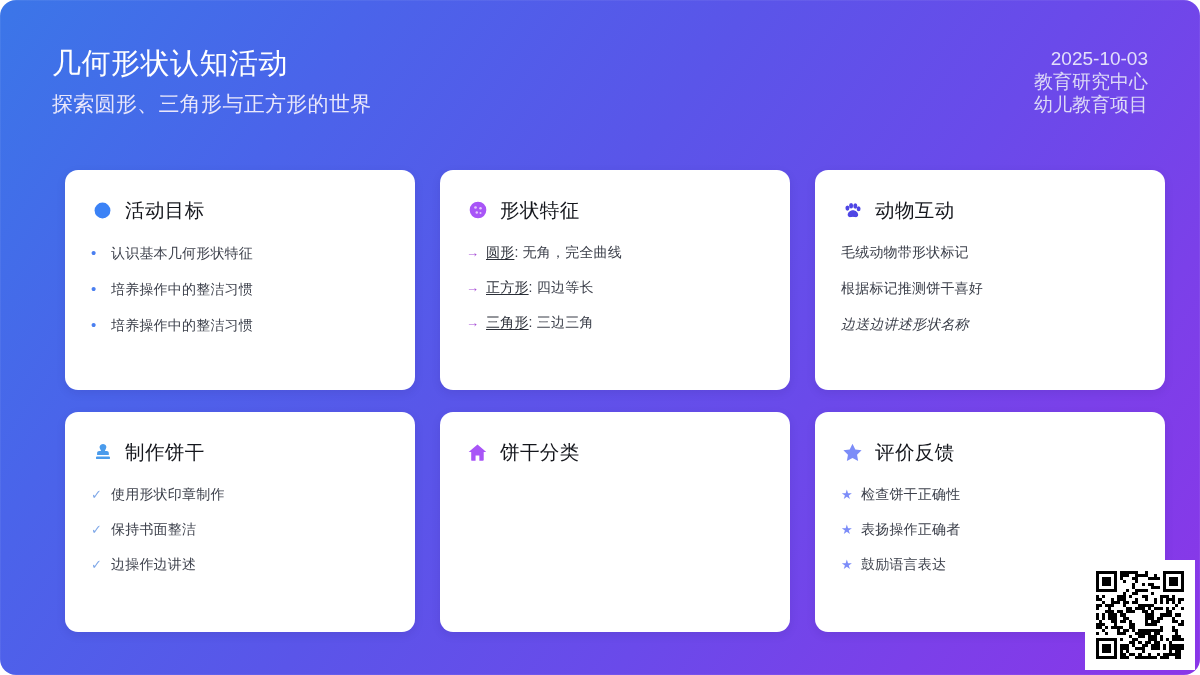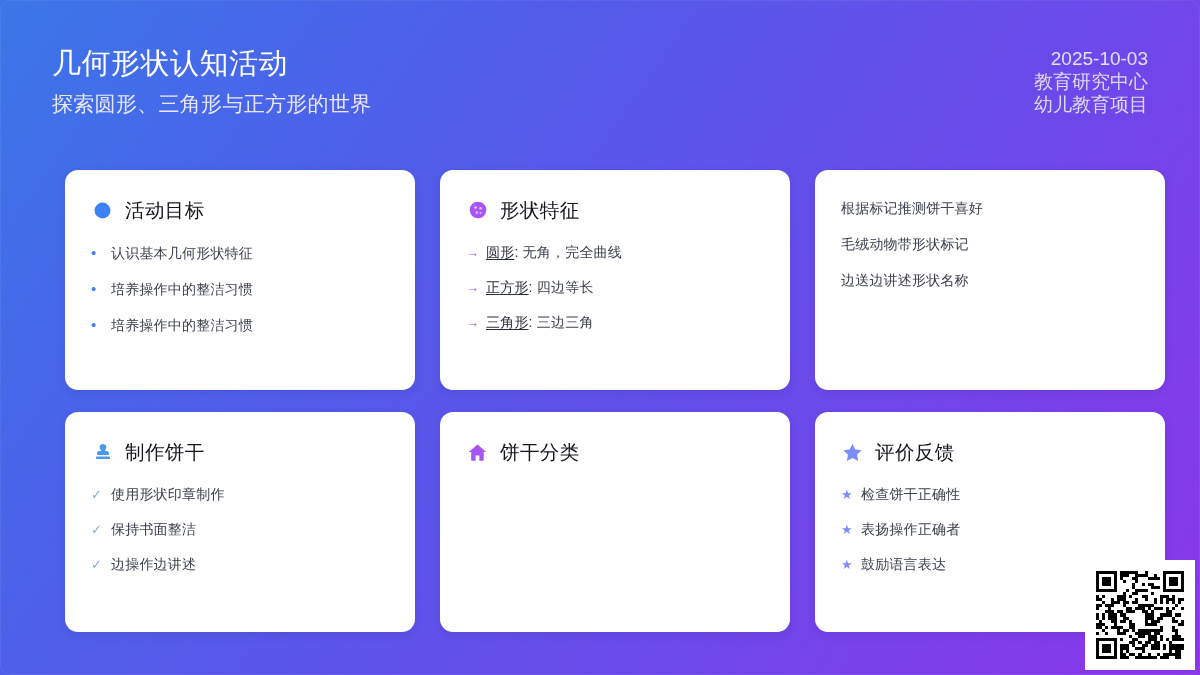--- a/index.html
+++ b/index.html
@@ -16,20 +16,21 @@
     height: 675px;
     overflow: hidden;
     background: linear-gradient(125deg,
         #3b76e8 0%,
         #4a64ea 22%,
         #5a55e9 45%,
         #6a4aea 65%,
         #7b40e9 82%,
         #8a36e8 100%);
     box-sizing: border-box;
+    border-radius: 16px;
   }
   
   .slide::after {
     content: "";
     position: absolute;
     inset: 0;
     pointer-events: none;
     border-radius: 10px;
     box-shadow: inset 0 0 0 1px rgba(255,255,255,0.06);
   }
@@ -147,21 +148,21 @@
     text-underline-offset: 2px;
     color: #2b2f38;
   }
   .row-plain {
     margin-bottom: 15px;
     font-size: 14px;
     line-height: 21px;
     color: #3b3f4a;
     letter-spacing: 0.2px;
   }
-  .row-plain:last-child { margin-bottom: 0; }
+  .row-plain:last-child { margin-bottom: 0; font-style: italic; }
 
   
   .qr-panel {
     position: absolute;
     right: 5px;
     bottom: 5px;
     width: 110px;
     height: 110px;
     background: #ffffff;
     display: flex;
@@ -235,23 +236,35 @@
             <span class="marker arrow">→</span>
             <span class="row-text"><span class="kw">正方形</span><span>: 四边等长</span></span>
           </div>
           <div class="list-row">
             <span class="marker arrow">→</span>
             <span class="row-text"><span class="kw">三角形</span><span>: 三边三角</span></span>
           </div>
         </div>
       </div>
       <div class="card">
-        <div class="card-list">
+        <div class="card-head">
+          <span class="card-icon">
+            <svg width="21" height="21" viewBox="0 0 24 24" fill="#4f46e5">
+              <ellipse cx="6.2" cy="9.2" rx="2.3" ry="3"></ellipse>
+              <ellipse cx="10.4" cy="6.6" rx="2.3" ry="3.1"></ellipse>
+              <ellipse cx="15.2" cy="6.9" rx="2.3" ry="3.1"></ellipse>
+              <ellipse cx="19" cy="10" rx="2.2" ry="2.9"></ellipse>
+              <path d="M12.5 11.6c3.2 0 6 2.6 6 5.2 0 2.1-1.8 3.1-3.6 2.7-1.1-.25-1.7-.5-2.4-.5s-1.3.25-2.4.5c-1.8.4-3.6-.6-3.6-2.7 0-2.6 2.8-5.2 6-5.2z"></path>
+            </svg>
+          </span>
+          <span class="card-title">动物互动</span>
+        </div>
+        <div class="card-list">
+          <div class="row-plain">毛绒动物带形状标记</div>
           <div class="row-plain">根据标记推测饼干喜好</div>
-          <div class="row-plain">毛绒动物带形状标记</div>
           <div class="row-plain">边送边讲述形状名称</div>
         </div>
       </div>
       <div class="card">
         <div class="card-head">
           <span class="card-icon">
             <svg width="20" height="20" viewBox="0 0 24 24" fill="#4a9bec">
               <path d="M9.4 3.2c1.5-1.1 3.7-1.1 5.2 0 1.5 1.2 1.8 3 1 4.6l-1.4 2.9h2.2c1.5 0 2.6 1.1 2.6 2.5v2.4H4.9v-2.4c0-1.4 1.2-2.5 2.6-2.5h2.2L8.3 7.8c-.8-1.6-.4-3.4 1.1-4.6z"></path>
               <rect x="3.6" y="17.4" width="16.8" height="3.1" rx="1.1"></rect>
             </svg>

